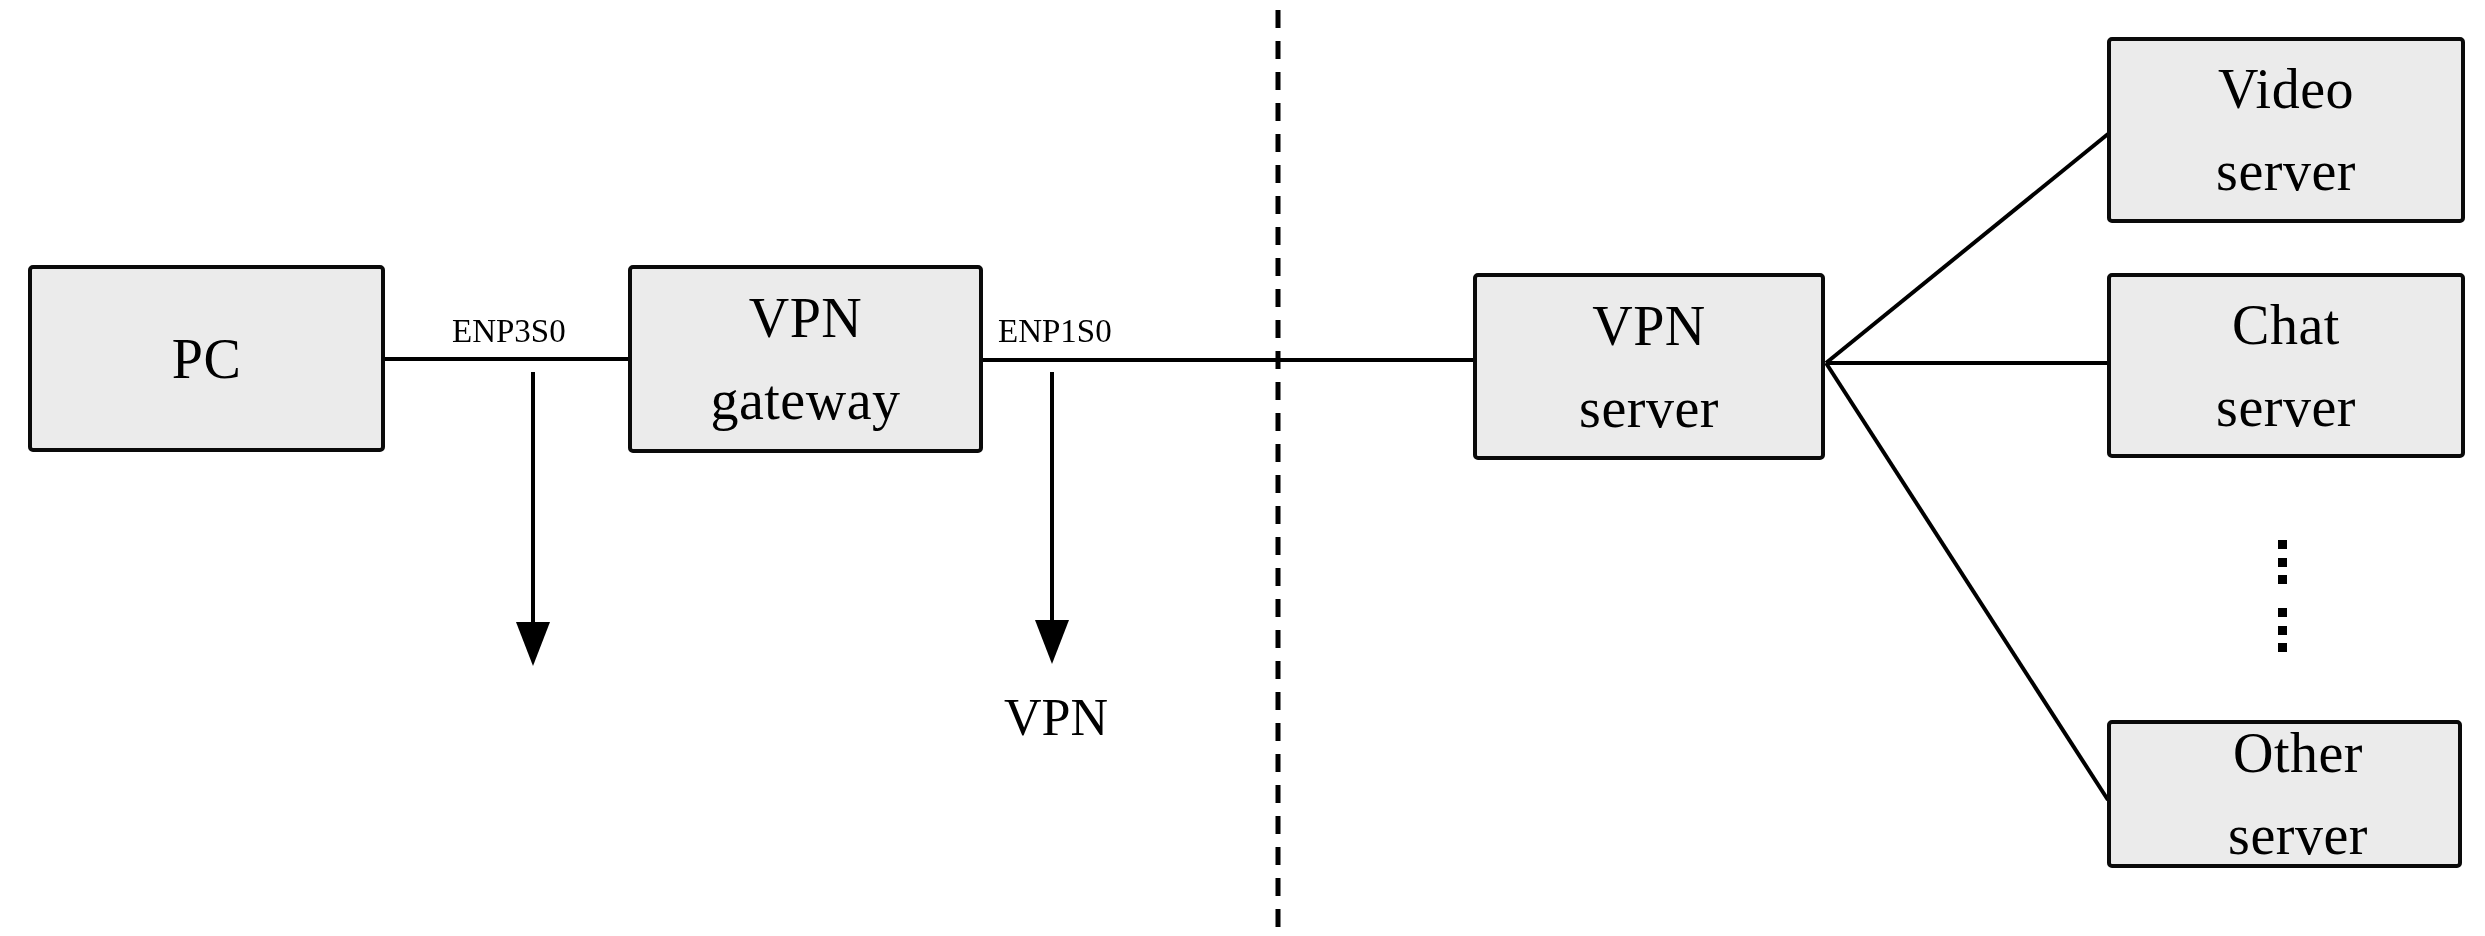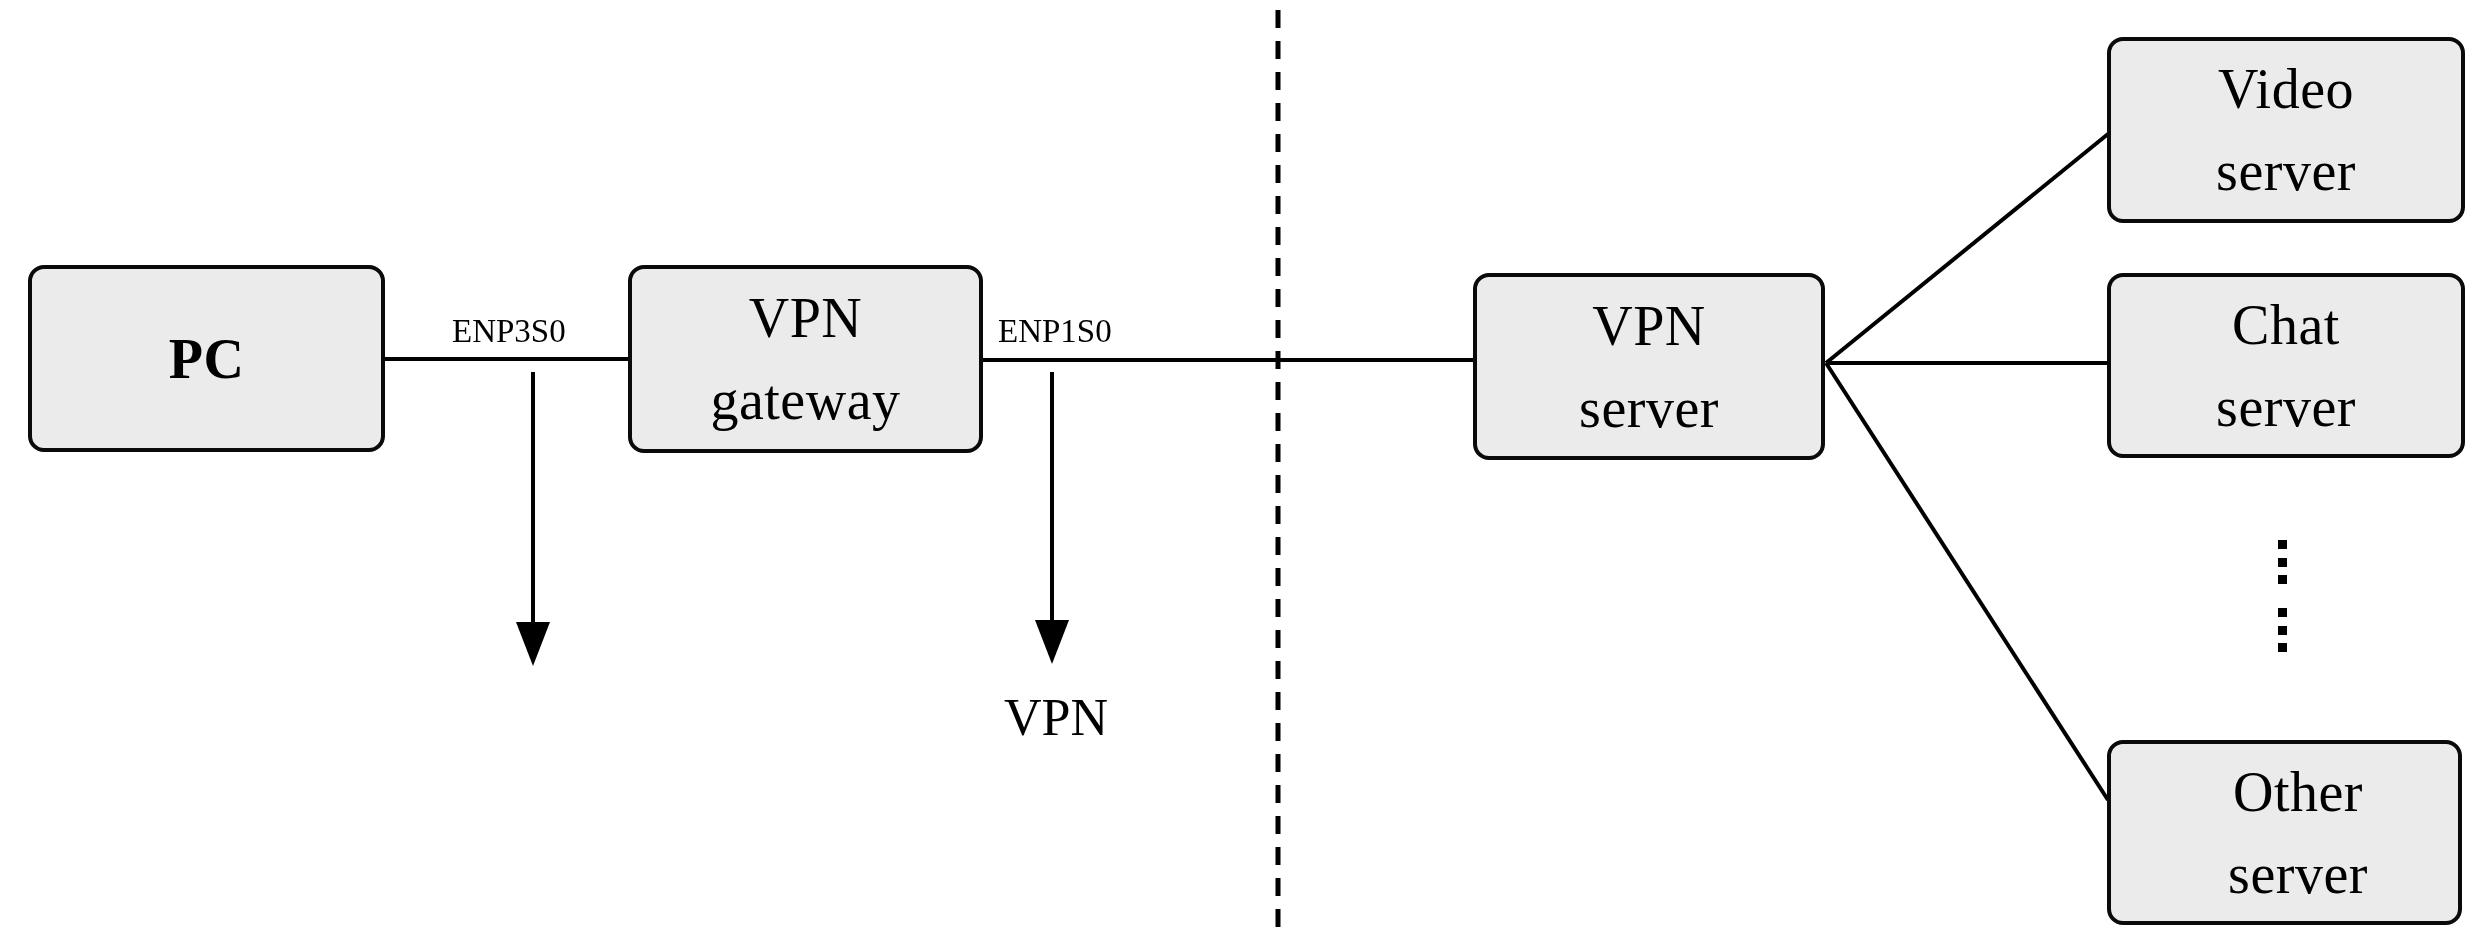--- a/index.html
+++ b/index.html
@@ -21,21 +21,21 @@
     left: 0;
     top: 0;
     width: 2485px;
     height: 936px;
   }
   .node {
     position: absolute;
     box-sizing: border-box;
     background: var(--node-fill, #ebebeb);
     border: 4px solid var(--node-border, #0a0a0a);
-    border-radius: 16px;
+    border-radius: 5px;
     display: flex;
     align-items: center;
     justify-content: center;
     text-align: center;
   }
   .node-label {
     font-size: 56px;
     line-height: 82px;
     white-space: pre-line;
     letter-spacing: 0.5px;
@@ -47,26 +47,26 @@
     white-space: nowrap;
   }
   .traffic-label {
     position: absolute;
     font-size: 52px;
     line-height: 52px;
     white-space: nowrap;
     transform: translateX(-50%);
   }
   
-  #node-pc          { left: 28px;   top: 265px; width: 357px; height: 187px; font-weight: bold; }
+  #node-pc          { left: 28px;   top: 265px; width: 357px; height: 187px; }
   #node-gateway     { left: 628px;  top: 265px; width: 355px; height: 188px; }
   #node-vpn-server  { left: 1473px; top: 273px; width: 352px; height: 187px; }
   #node-video       { left: 2107px; top: 37px;  width: 358px; height: 186px; }
   #node-chat        { left: 2107px; top: 273px; width: 358px; height: 185px; }
-  #node-other       { left: 2107px; top: 740px; width: 355px; height: 185px; padding-left: 27px; }
+  #node-other       { left: 2107px; top: 720px; width: 355px; height: 148px; padding-left: 27px; }
 </style>
 </head>
 <body>
 
 <div id="canvas" style="--node-fill: #ebebeb; --node-border: #0a0a0a;">
 
   <svg id="wires" viewBox="0 0 2485 936" xmlns="http://www.w3.org/2000/svg">
 
     <line x1="383" y1="359" x2="630" y2="359" stroke="#000000" stroke-width="4"></line>
 

